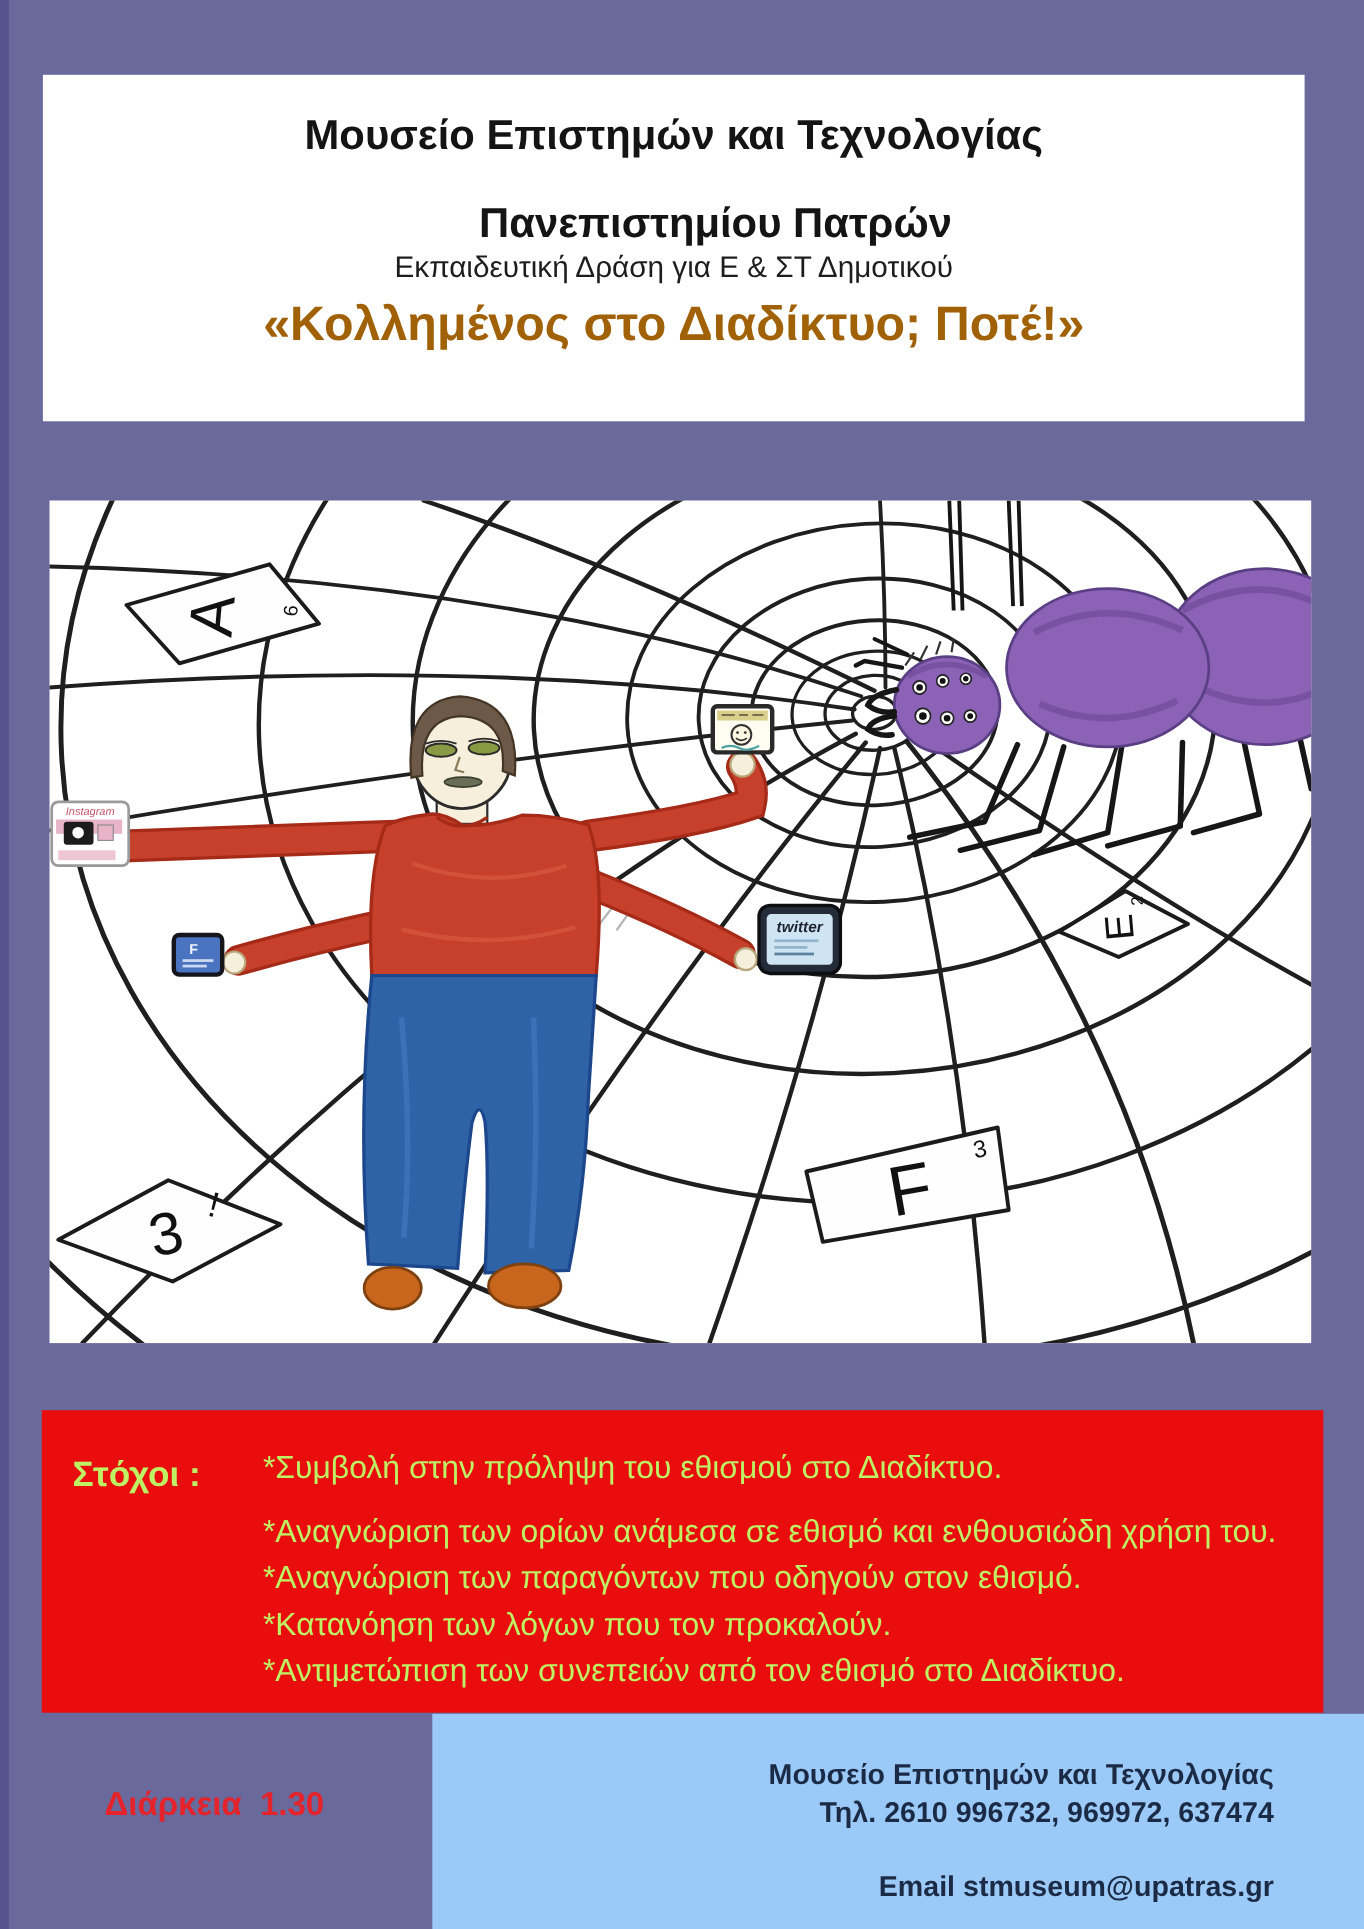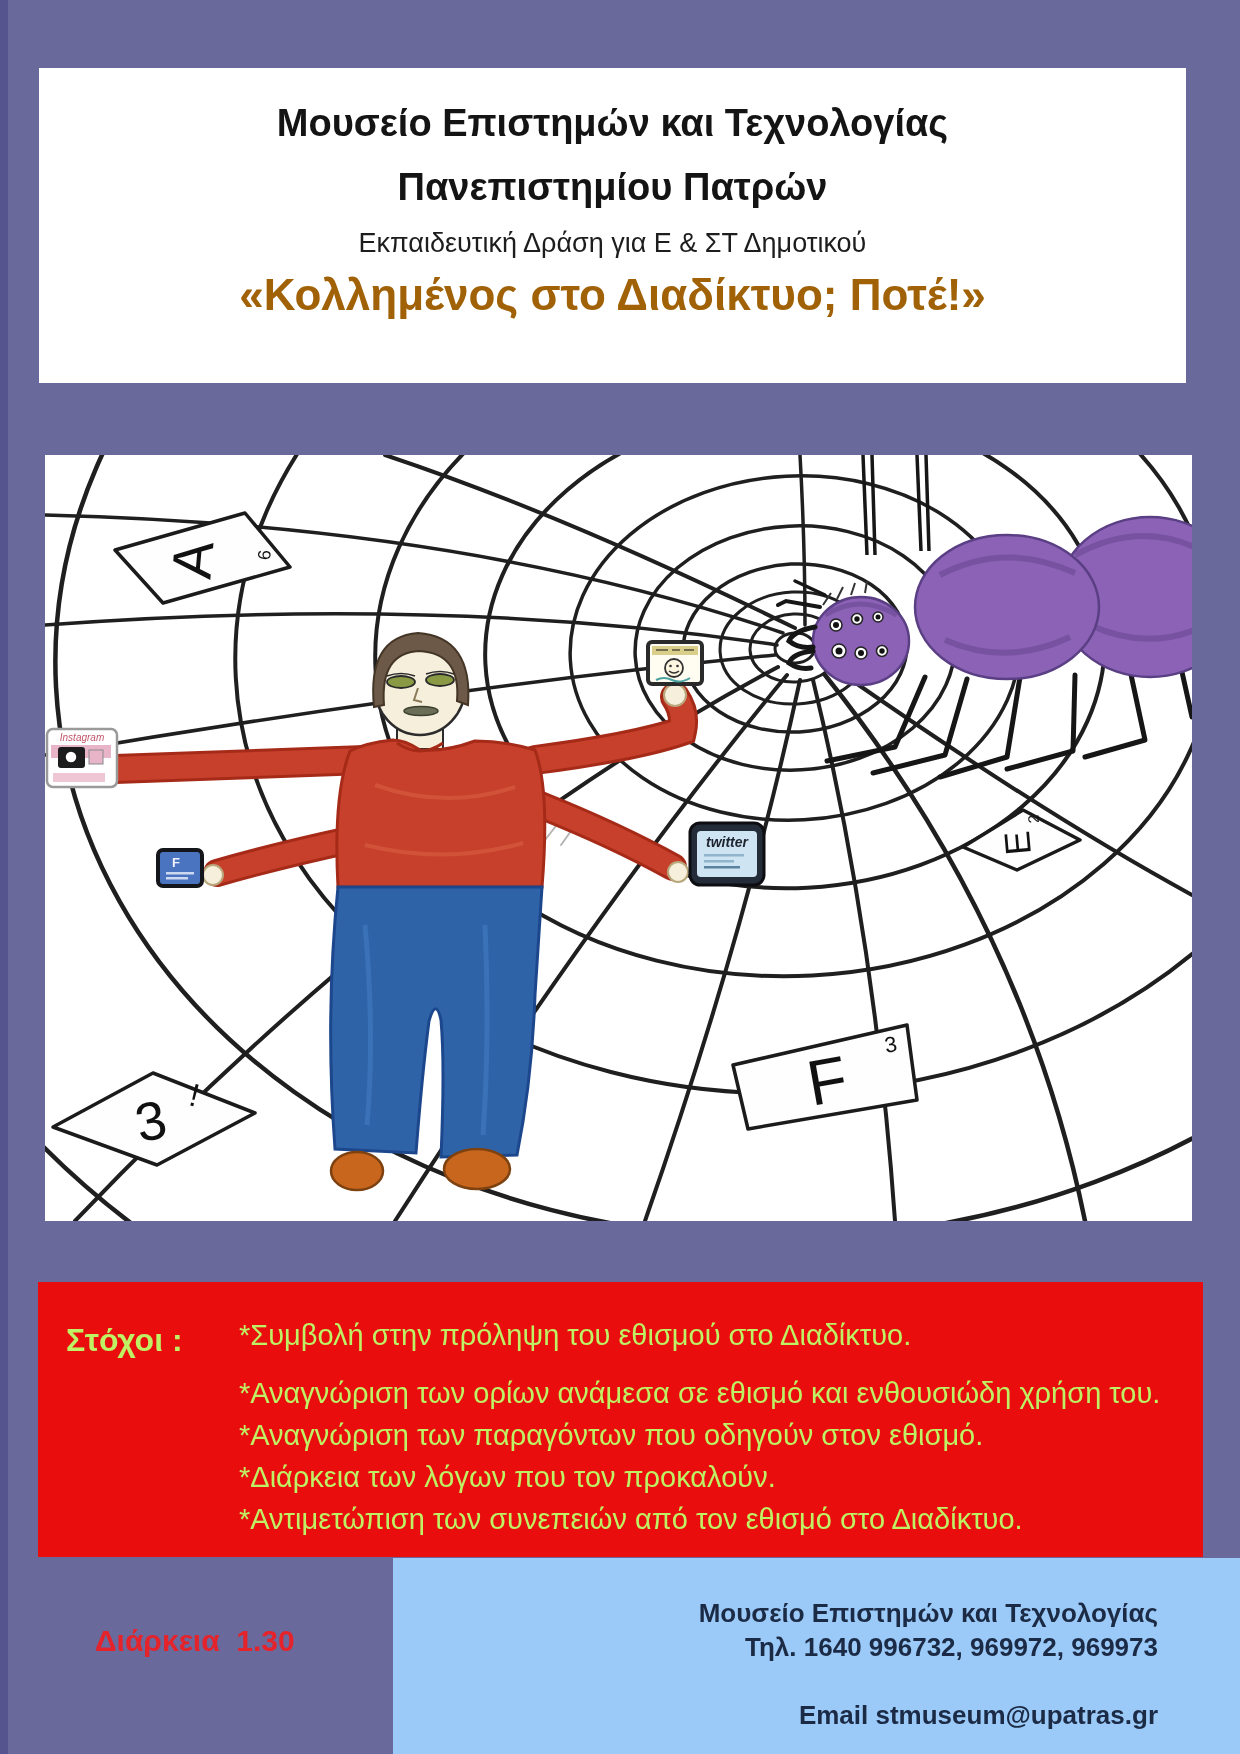--- a/index.html
+++ b/index.html
@@ -4,21 +4,21 @@
 <style>
   html,body{margin:0;padding:0;}
   body{width:1240px;height:1754px;position:relative;background:#6a699c;
        font-family:"Liberation Sans",sans-serif;overflow:hidden;}
   .abs{position:absolute;}
   #left-edge{left:0;top:0;width:8px;height:1754px;background:#55548e;}
   
   #header-card{left:39px;top:68px;width:1147px;height:315px;background:#ffffff;}
   .hline{width:100%;text-align:center;color:#141414;font-weight:bold;}
   #title-line1{top:34px;font-size:38px;}
-  #title-line2{top:98px;font-size:38px;}
+  #title-line2{top:114px;font-size:38px;padding-left:38px;}
   #subtitle{top:160px;font-size:27px;font-weight:normal;color:#1d1d1d;}
   #event-title{top:202px;font-size:44px;color:#a16207;}
   
   #illustration{left:45px;top:455px;width:1147px;height:766px;background:#ffffff;}
   
   #goals-box{left:38px;top:1282px;width:1165px;height:275px;background:#ea0d0d;color:#bef264;}
   #goals-heading{left:28px;top:40px;font-size:32px;font-weight:bold;}
   .goal{left:160px;width:1000px;font-size:29px;line-height:30px;margin-left:41px;}
   #goal-0{top:38px;} #goal-1{top:96px;} #goal-2{top:138px;}
   #goal-3{top:180px;} #goal-4{top:222px;}
@@ -219,23 +219,23 @@
     </g>
   </g>
 </svg>
 </div>
 
 <div class="abs" id="goals-box">
   <div class="abs" id="goals-heading">Στόχοι :</div>
   <div class="abs goal" id="goal-0">*Συμβολή στην πρόληψη του εθισμού στο Διαδίκτυο.</div>
   <div class="abs goal" id="goal-1">*Αναγνώριση των ορίων ανάμεσα σε εθισμό και ενθουσιώδη χρήση του.</div>
   <div class="abs goal" id="goal-2">*Αναγνώριση των παραγόντων που οδηγούν στον εθισμό.</div>
-  <div class="abs goal" id="goal-3">*Διάρκεια των λόγων που τον προκαλούν.</div>
+  <div class="abs goal" id="goal-3">*Κατανόηση των λόγων που τον προκαλούν.</div>
   <div class="abs goal" id="goal-4">*Αντιμετώπιση των συνεπειών από τον εθισμό στο Διαδίκτυο.</div>
 </div>
 
 <div class="abs" id="duration-label">Διάρκεια  1.30</div>
 
 <div class="abs" id="contact-box">
   <div class="abs contact-line" id="contact-0">Μουσείο Επιστημών και Τεχνολογίας</div>
-  <div class="abs contact-line" id="contact-1">Τηλ. 1640 996732, 969972, 969973</div>
+  <div class="abs contact-line" id="contact-1">Τηλ. 2610 996732, 969972, 637474</div>
   <div class="abs contact-line" id="contact-3">Email stmuseum@upatras.gr</div>
 </div>
 
 </body></html>

